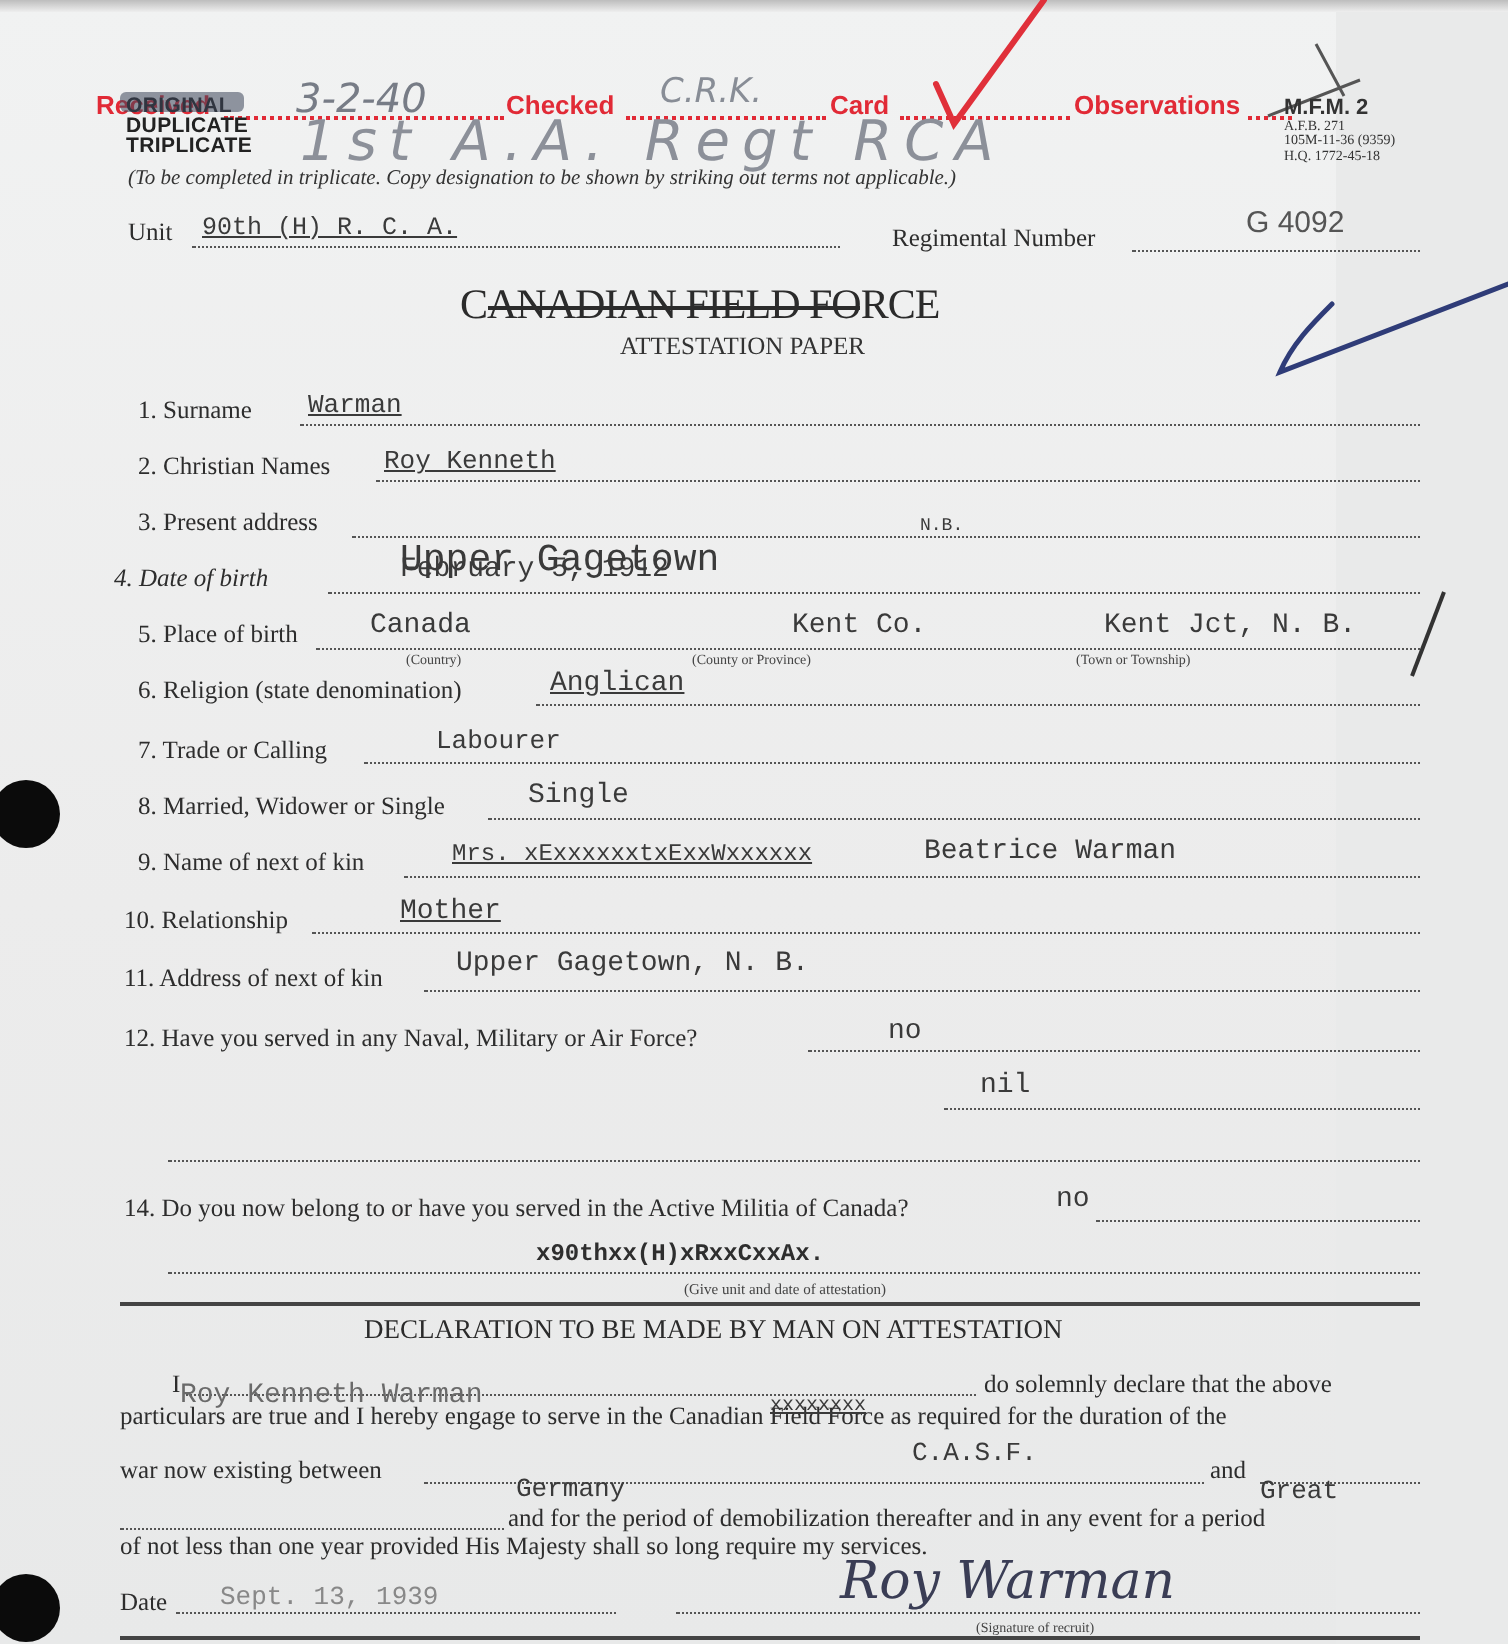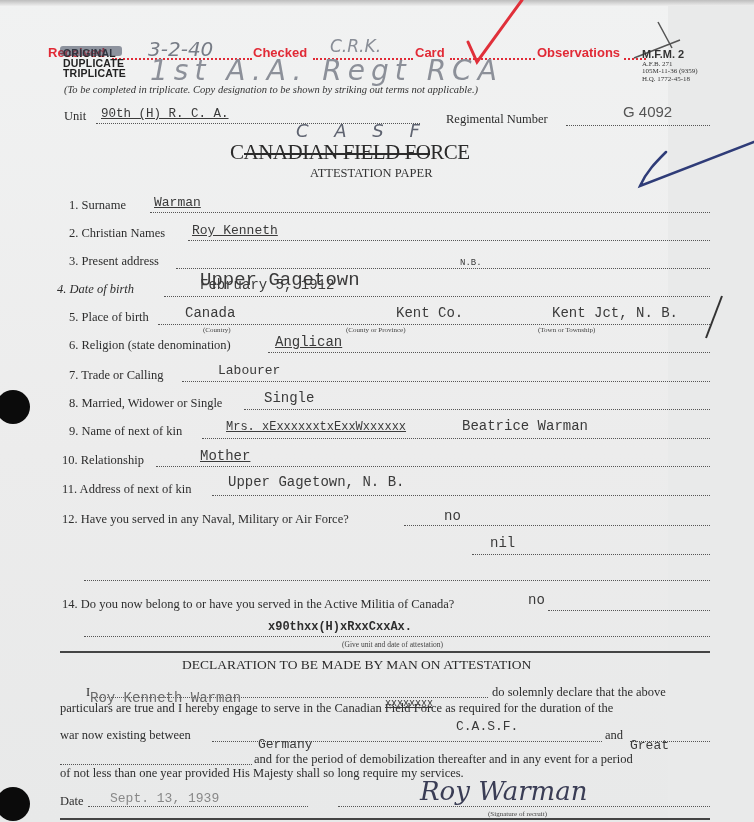--- a/index.html
+++ b/index.html
@@ -79,21 +79,20 @@
     <span>H.Q. 1772-45-18</span>
   </div>
 
   <div class="abs lbl" style="left:64px;top:109px;">Unit</div>
   <div class="dots" style="left:96px;top:123px;width:324px;"></div>
   <div class="abs type" style="left:101px;top:107px;text-decoration:underline;font-size:12.5px;">90th (H) R. C. A.</div>
   <div class="abs lbl" style="left:446px;top:112px;">Regimental Number</div>
   <div class="dots" style="left:566px;top:125px;width:144px;"></div>
   <div class="abs" style="left:623px;top:103px;font-family:'Liberation Sans',sans-serif;font-size:15px;color:#555;">G 4092</div>
 
-  <div class="abs hand" style="left:296px;top:120px;font-size:18px;color:#5e6370;letter-spacing:10px;">C A S F</div>
   <div class="abs" style="left:230px;top:140px;font-size:21px;color:#2b2b2b;letter-spacing:-0.5px;">
     <span>C</span><span class="strike">ANADIAN FIELD FO</span><span>RCE</span>
   </div>
   <div class="abs" style="left:310px;top:166px;font-size:12.5px;color:#333;">ATTESTATION PAPER</div>
 
   <div class="abs lbl" style="left:69px;top:198px;"><span>1.</span> <span>Surname</span></div>
   <div class="dots" style="left:150px;top:212px;width:560px;"></div>
   <div class="abs type" style="left:154px;top:195px;text-decoration:underline;">Warman</div>
 
   <div class="abs lbl" style="left:69px;top:226px;"><span>2.</span> <span>Christian Names</span></div>

